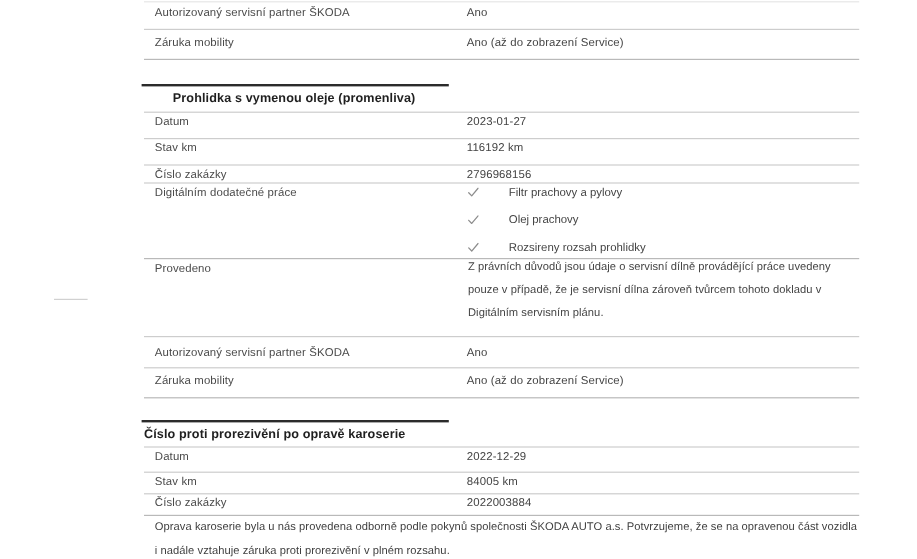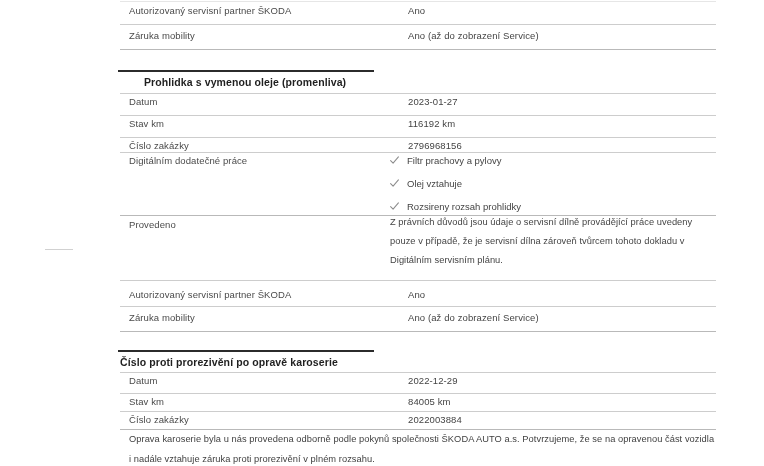--- a/index.html
+++ b/index.html
@@ -77,37 +77,37 @@
   .row-label {
     position: absolute;
     left: 101px;
     font-size: 9.5px;
     color: #4a4a4a;
     letter-spacing: .1px;
     white-space: nowrap;
   }
   .row-value {
     position: absolute;
-    left: 380px;
+    left: 361px;
     font-size: 9.5px;
     color: #444444;
     letter-spacing: .1px;
     white-space: nowrap;
   }
 
   
   .check-item {
     position: absolute;
     left: 362px;
     font-size: 9.5px;
     color: #444444;
     white-space: nowrap;
     display: flex;
     align-items: center;
-    gap: 8px;
+    gap: 25px;
   }
   .check-mark {
     display: inline-block;
     width: 9px;
     height: 9px;
     position: relative;
     flex: none;
   }
   .check-mark svg { display: block; }
 
@@ -178,21 +178,21 @@
       </span>
       <span>Filtr prachovy a pylovy</span>
     </div>
 
     <div class="check-item" style="top:178px;">
       <span class="check-mark">
         <svg width="9" height="9" viewBox="0 0 9 9">
             <path d="M0.6 4.6 L3.1 7.2 L8.4 0.9" fill="none" stroke="#8d8d8d" stroke-width="1.05" stroke-linecap="round" stroke-linejoin="round"></path>
           </svg>
       </span>
-      <span>Olej vztahuje</span>
+      <span>Olej prachovy</span>
     </div>
 
     <div class="check-item" style="top:201px;justify-content:space-between;">
       <span class="check-mark">
         <svg width="9" height="9" viewBox="0 0 9 9">
             <path d="M0.6 4.6 L3.1 7.2 L8.4 0.9" fill="none" stroke="#8d8d8d" stroke-width="1.05" stroke-linecap="round" stroke-linejoin="round"></path>
           </svg>
       </span>
       <span>Rozsireny rozsah prohlidky</span>
     </div>

